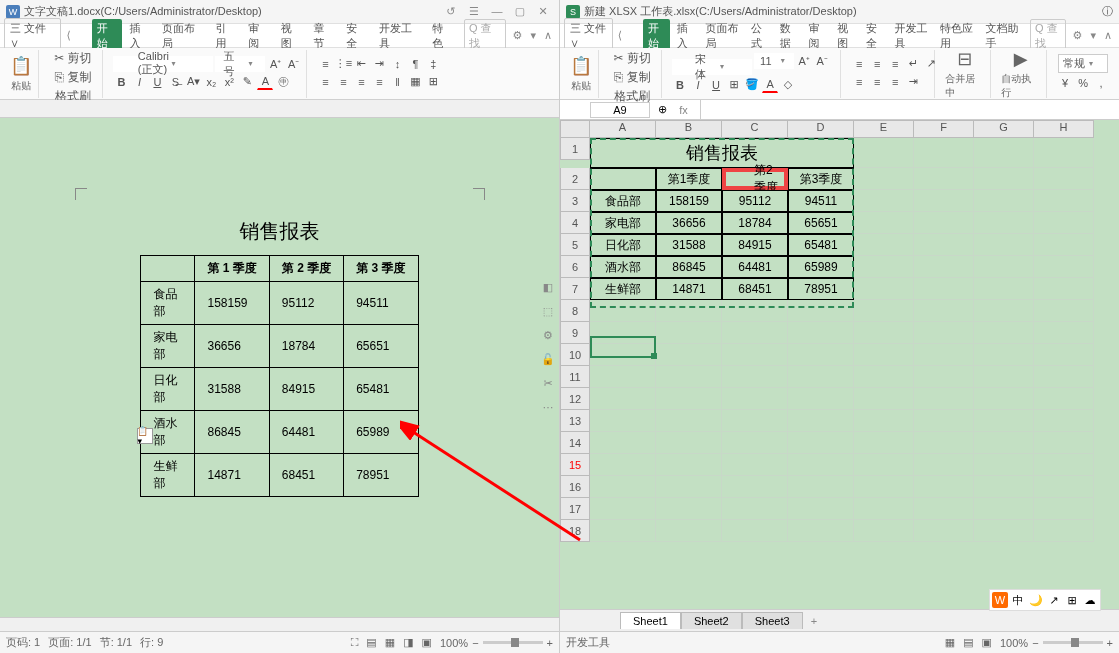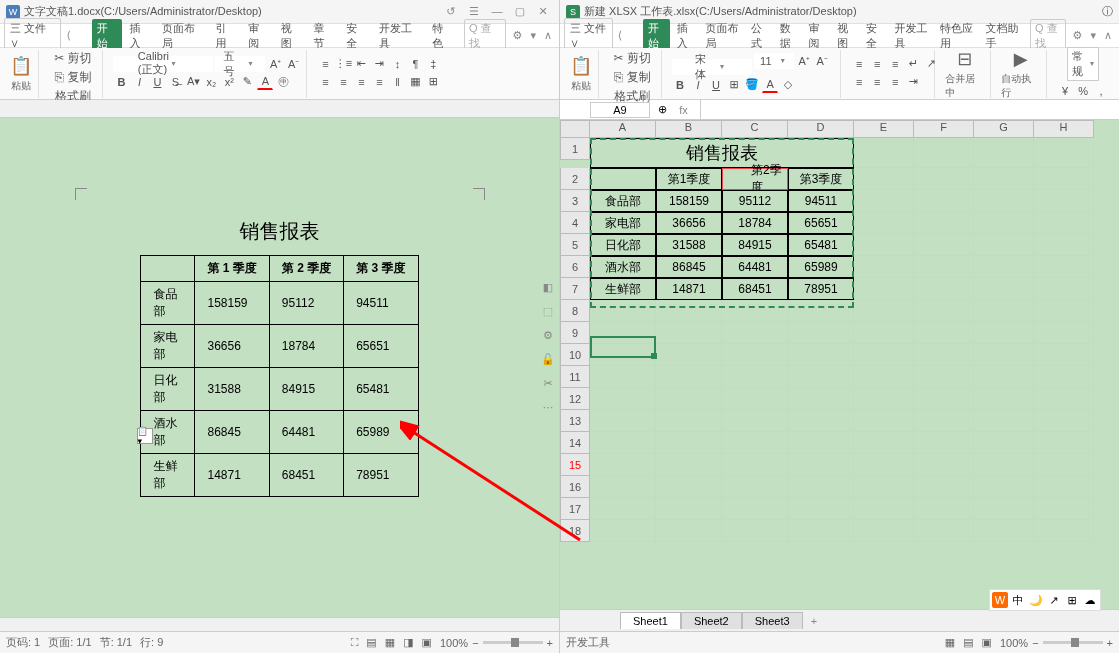--- a/index.html
+++ b/index.html
@@ -386,21 +386,21 @@
     </div>
     <div class="rgroup">
       <span class="big">⊟</span>
       <span class="lbl">合并居中</span>
     </div>
     <div class="rgroup">
       <span class="big">▶</span>
       <span class="lbl">自动执行</span>
     </div>
     <div class="rgroup" style="border:none;">
-      <span class="sel" style="width:32px;">
+      <span class="sel" style="width:50px;">
             <span>常规</span>
             <span class="dd">▾</span>
           </span>
       <div class="fmt-row" style="margin-top:2px;">
         <span>¥</span>
         <span>%</span>
         <span>,</span>
       </div>
     </div>
   </div>
@@ -431,21 +431,21 @@
       <div class="cell o" style="height:30px;"></div>
           <div class="cell o" style="height:30px;"></div>
           <div class="cell o" style="height:30px;"></div>
           <div class="cell o" style="height:30px;"></div>
     </div>
 
     <div class="sheet-row">
           <div class="rowhdr">2</div>
       <div class="cell A" style="border:1px solid #000;"></div>
       <div class="cell B" style="border:1px solid #000;">第1季度</div>
-      <div class="cell C" style="border:1px solid #ef4444;padding-left:28px;">第2季度</div>
+      <div class="cell C" style="border:4px solid #ef4444;padding-left:28px;">第2季度</div>
       <div class="cell D" style="border:1px solid #000;">第3季度</div>
       <div class="cell o"></div>
           <div class="cell o"></div>
           <div class="cell o"></div>
           <div class="cell o"></div>
     </div>
 
     <div class="sheet-row">
           <div class="rowhdr">3</div>
           <div class="cell A" style="border:1px solid #000;">食品部</div>

